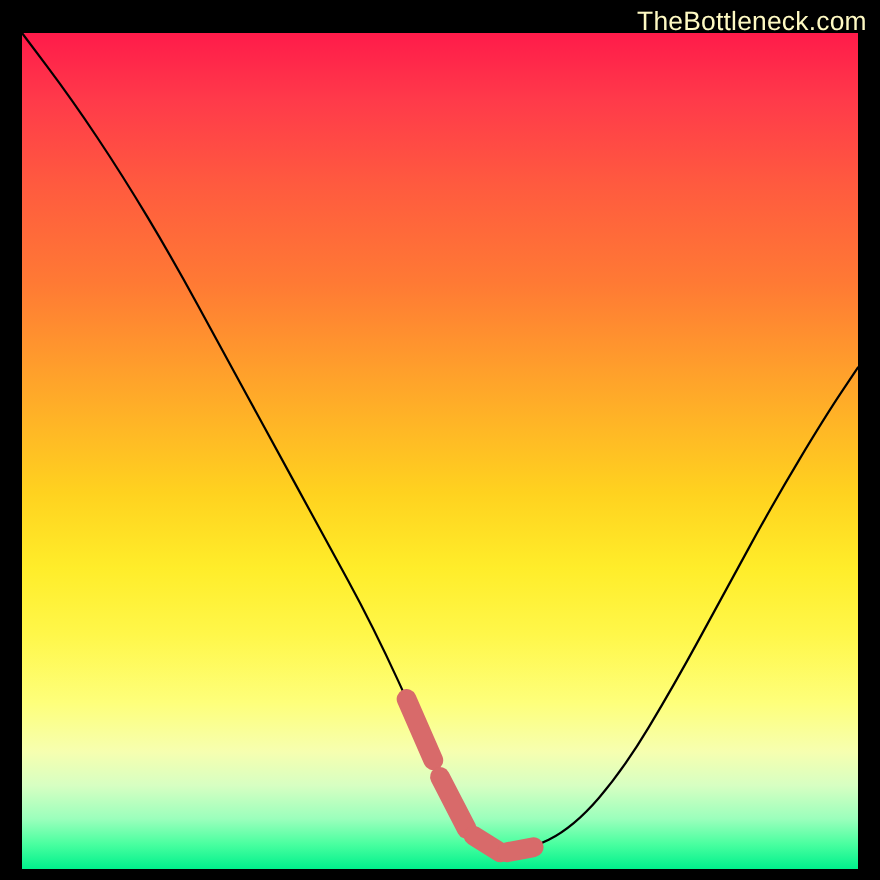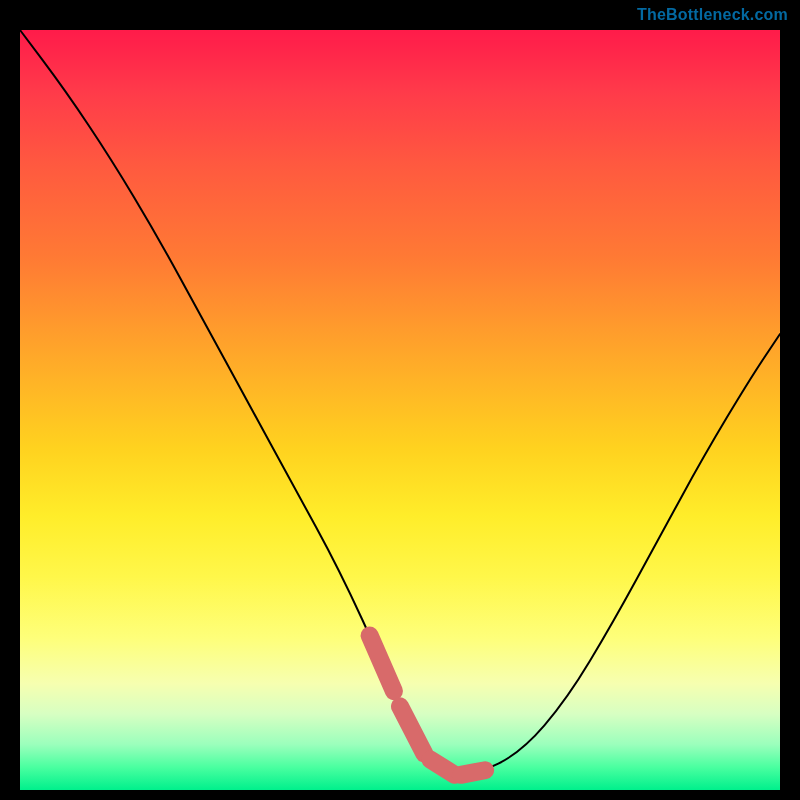--- a/index.html
+++ b/index.html
@@ -15,23 +15,23 @@
     position: absolute;
     top: 0; left: 0;
     width: 800px;
     height: 800px;
     background: #000;
   }
   .watermark {
     position: absolute;
     top: 6px;
     right: 12px;
-    color: #0369a1;
-    font-size: 16px;
-    font-weight: 700;
+    color: #fef9c3;
+    font-size: 24px;
+    font-weight: 400;
     letter-spacing: 0.2px;
     user-select: none;
   }
   .plot {
     position: absolute;
     left: 20px;
     top: 30px;
     width: 760px;
     height: 760px;
     

